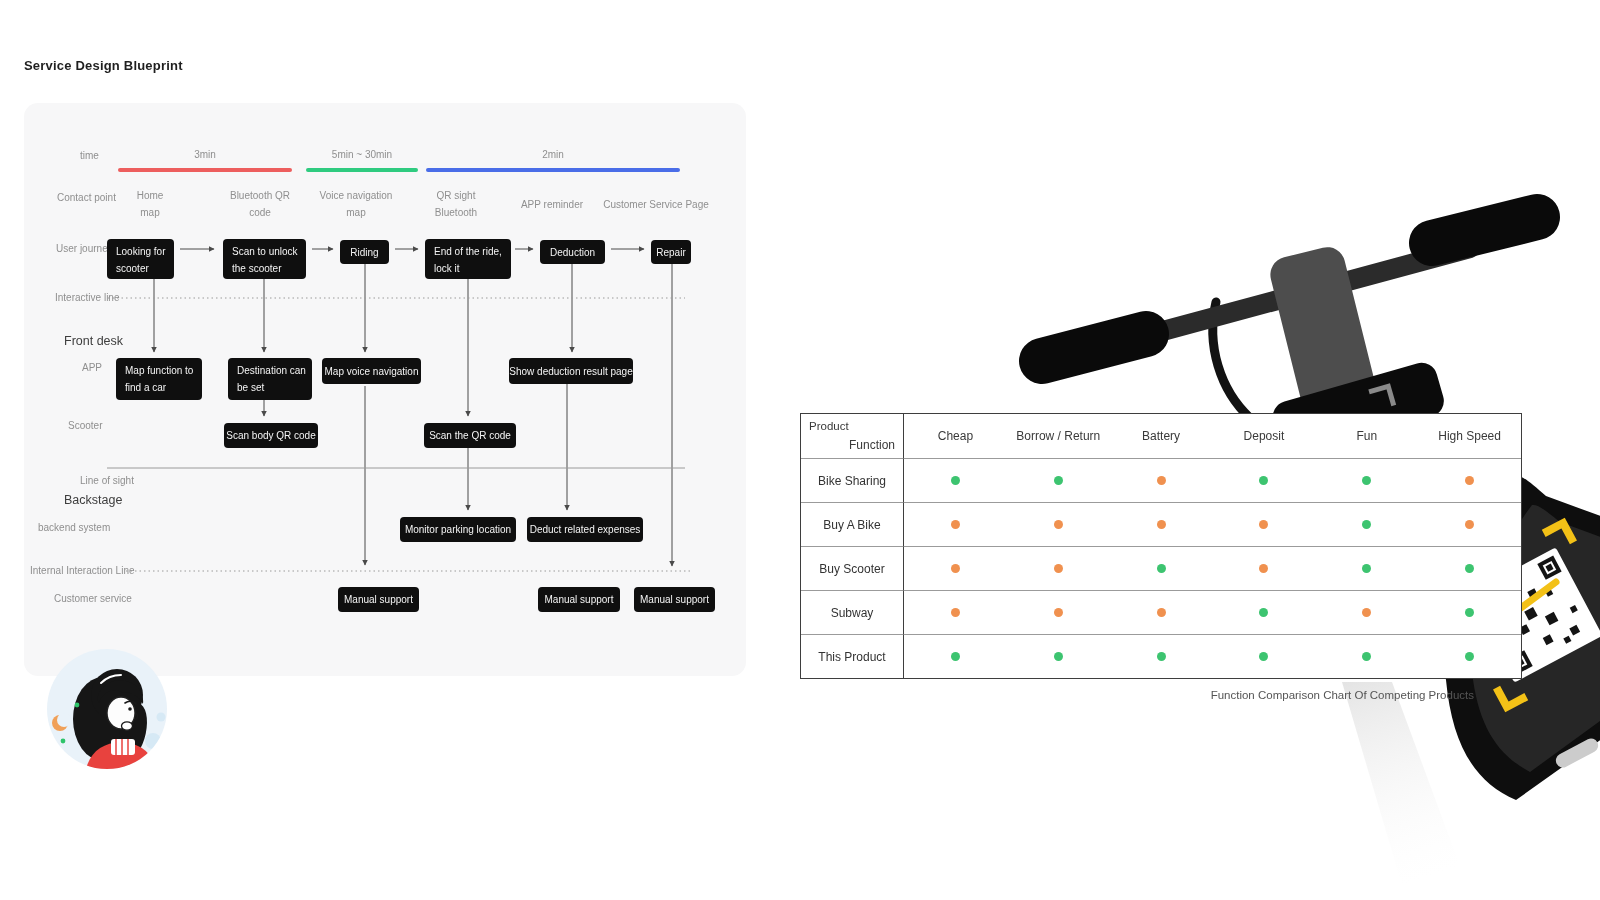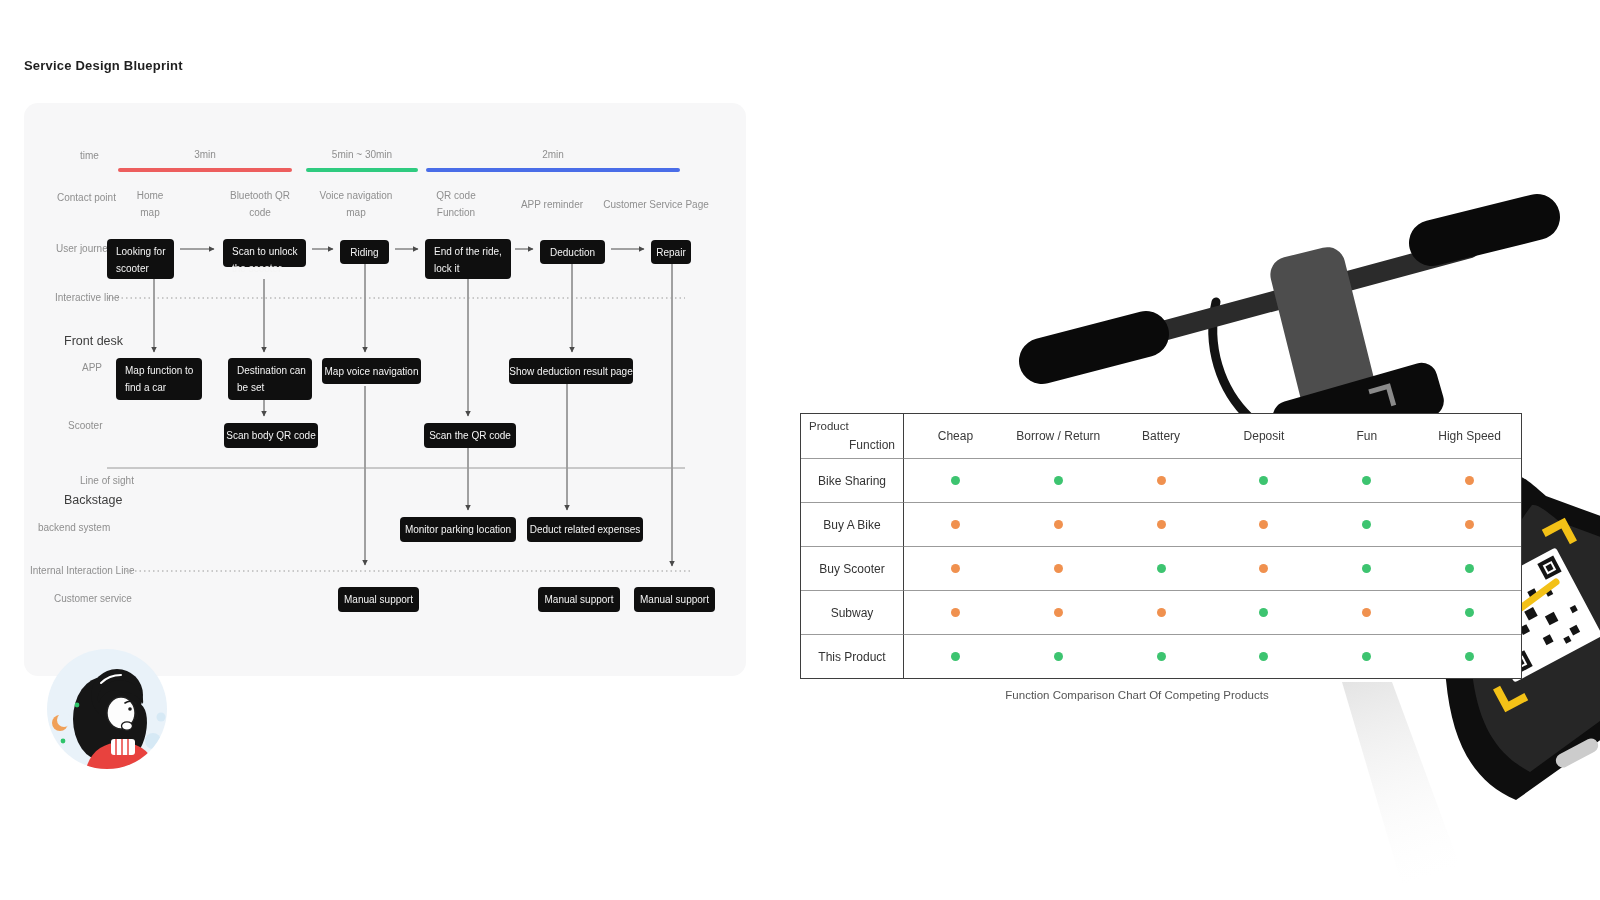--- a/index.html
+++ b/index.html
@@ -27,21 +27,21 @@
             grid-template-columns:103px repeat(6,1fr);
             grid-template-rows:44px repeat(5,1fr);}
   .cell{display:flex;align-items:center;justify-content:center;font-size:12px;color:#3a3a3a;}
   .cell.c1{border-right:1px solid #3e3e3e;}
   .cell.sep{border-top:1px solid #9b9b9b;}
   .cell.corner{position:relative;}
   .corner .ct{position:absolute;top:6px;left:8px;font-size:11.5px;color:#3a3a3a;}
   .corner .cb{position:absolute;bottom:6px;right:8px;font-size:12px;color:#3a3a3a;}
   .cell.rn{font-size:12px;color:#333;}
   .dot{width:9px;height:9px;border-radius:50%;display:inline-block;}
-  .cmp-caption{left:800px;top:689px;width:674px;text-align:center;font-size:11.5px;color:#555;z-index:2;}
+  .cmp-caption{left:800px;top:689px;width:674px;text-align:right;font-size:11.5px;color:#555;z-index:2;}
   
   .illus{left:0;top:0;width:1600px;height:900px;z-index:1;pointer-events:none;}
   .avatar{left:45px;top:647px;width:124px;height:124px;z-index:3;}
   svg{display:block;}
 </style>
 </head>
 <body>
 
 <svg class="abs illus" viewBox="0 0 1600 900" xmlns="http://www.w3.org/2000/svg">
   <defs>
@@ -166,26 +166,26 @@
   <div class="tlab" style="left:94px;width:174px;">3min</div>
   <div class="tlab" style="left:282px;width:112px;">5min ~ 30min</div>
   <div class="tlab" style="left:402px;width:254px;">2min</div>
   <div class="tbar" style="left: 94px; width: 174px; background: rgb(237, 94, 94);"></div>
   <div class="tbar" style="left: 282px; width: 112px; background: rgb(47, 203, 128);"></div>
   <div class="tbar" style="left: 402px; width: 254px; background: rgb(74, 109, 232);"></div>
 
   <div class="contact" style="left:104px;top:83px;width:44px;">Home map</div>
   <div class="contact" style="left:204px;top:83px;width:64px;">Bluetooth QR code</div>
   <div class="contact" style="left:287px;top:83px;width:90px;">Voice navigation map</div>
-  <div class="contact" style="left:400px;top:83px;width:64px;">QR code Function</div>
+  <div class="contact" style="left:400px;top:83px;width:64px;">QR sight Bluetooth</div>
   <div class="contact" style="left:483px;top:83px;width:90px;">APP reminder</div>
   <div class="contact" style="left:567px;top:83px;width:130px;">Customer Service Page</div>
 
   <div class="bp-box tl" style="left:83px;top:136px;width:67px;height:40px;">Looking for scooter</div>
-  <div class="bp-box tl" style="left:199px;top:136px;width:83px;height:28px;">Scan to unlock the scooter</div>
+  <div class="bp-box tl" style="left:199px;top:136px;width:83px;height:40px;">Scan to unlock the scooter</div>
   <div class="bp-box" style="left:316px;top:137px;width:49px;height:24px;">Riding</div>
   <div class="bp-box tl" style="left:401px;top:136px;width:86px;height:40px;">End of the ride, lock it</div>
   <div class="bp-box" style="left:516px;top:137px;width:65px;height:24px;">Deduction</div>
   <div class="bp-box" style="left:627px;top:137px;width:40px;height:24px;text-align:right;">Repair</div>
 
   <div class="bp-box tl" style="left:92px;top:255px;width:86px;height:42px;">Map function to find a car</div>
   <div class="bp-box tl" style="left:204px;top:255px;width:84px;height:42px;">Destination can be set</div>
   <div class="bp-box" style="left:298px;top:255px;width:99px;height:26px;">Map voice navigation</div>
   <div class="bp-box" style="left:485px;top:255px;width:124px;height:26px;">Show deduction result page</div>
 

